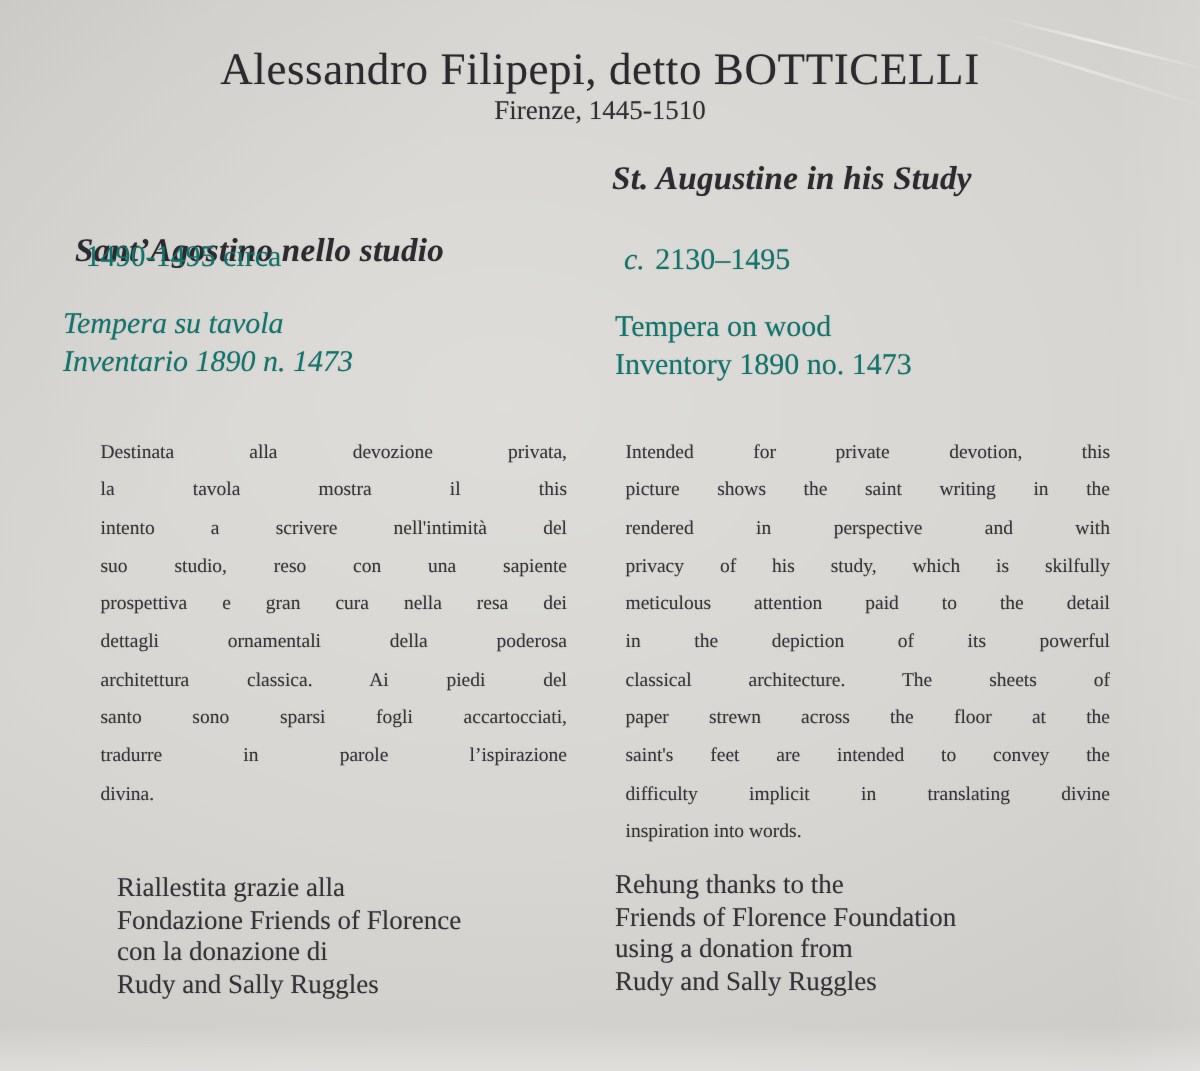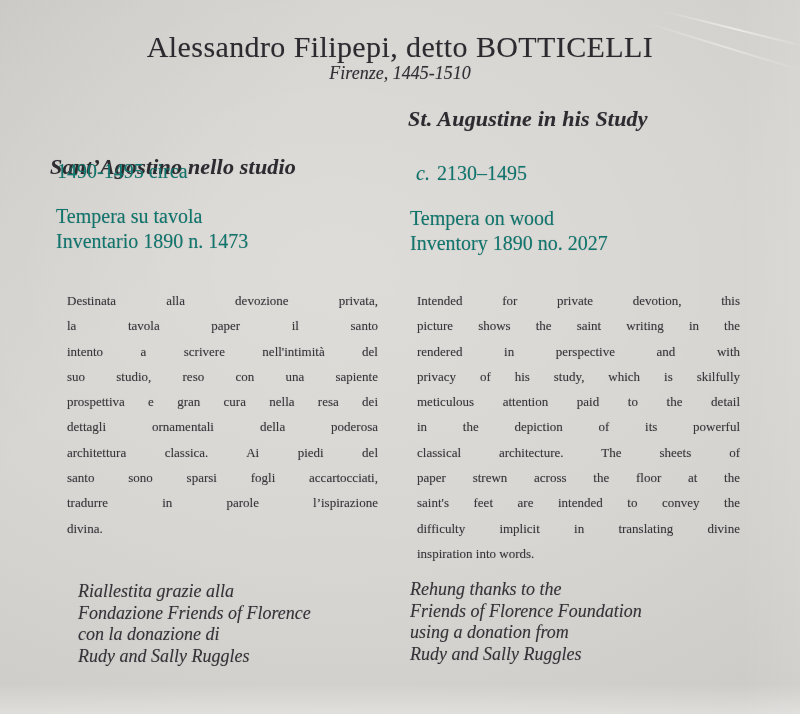--- a/index.html
+++ b/index.html
@@ -59,58 +59,56 @@
     text-align: center;
     font-size: 30px;
     letter-spacing: 0.4px;
     color: #2c2a2f;
   }
   .artist-dates {
     left: 0; right: 0; top: 63px;
     text-align: center;
     font-size: 18px;
     color: #323036;
-    font-style: italic;
   }
 
   .work-title {
     top: 106px;
     font-weight: bold;
     font-style: italic;
     font-size: 22px;
     letter-spacing: 0.2px;
     color: #2d2b30;
   }
   .wt-it { left: 50px; margin-top: 48px; }
   .wt-en { left: 408px; }
 
   .meta { font-size: 20px; color: #0f766e; }
   .date-it { left: 57px; top: 160px; }
   .date-en { left: 416px; top: 162px; }
   .date-prefix { font-style: italic; margin-right: 0.35em; }
 
   .medium { line-height: 25px; }
-  .medium-it { left: 56px; top: 204px; }
+  .medium-it { left: 42px; top: 204px; font-style: italic; }
   .medium-en { left: 410px; top: 206px; }
 
   .body-text {
     position: absolute;
     font-size: 13px;
     line-height: 25.3px;
     color: #38363b;
     white-space: normal;
   }
   .body-it { left: 67px; top: 288px; width: 311px; }
   .body-en { left: 417px; top: 288px; width: 323px; }
   .body-text .line { text-align: justify; text-align-last: justify; }
   .body-text .line:last-child { text-align-last: left; }
 
   .credit {
     position: absolute;
-    font-style: italic;
     font-size: 18px;
     line-height: 21.7px;
     color: #353338;
     white-space: normal;
   }
   .credit-it { left: 78px; top: 581px; width: 300px; }
   .credit-en { left: 410px; top: 579px; width: 320px; }
 </style>
 </head>
 <body>
@@ -128,21 +126,21 @@
   <div class="txt soft artist-dates">Firenze, 1445-1510</div>
 
   <div class="txt soft work-title wt-it">Sant’Agostino nello studio</div>
   <div class="txt soft meta date-it">1490-1495 circa</div>
   <div class="txt soft meta medium medium-it">
     <div>Tempera su tavola</div>
     <div>Inventario 1890 n. 1473</div>
   </div>
   <div class="body-text body-it soft">
       <div class="line">Destinata alla devozione privata,</div>
-      <div class="line">la tavola paper il santo</div>
+      <div class="line">la tavola mostra il this</div>
       <div class="line">intento a scrivere nell'intimità del</div>
       <div class="line">suo studio, reso con una sapiente</div>
       <div class="line">prospettiva e gran cura nella resa dei</div>
       <div class="line">dettagli ornamentali della poderosa</div>
       <div class="line">architettura classica. Ai piedi del</div>
       <div class="line">santo sono sparsi fogli accartocciati,</div>
       <div class="line">tradurre in parole l’ispirazione</div>
       <div class="line">divina.</div>
     </div>
   <div class="credit credit-it soft">
@@ -151,21 +149,21 @@
       <div class="line">con la donazione di</div>
       <div class="line">Rudy and Sally Ruggles</div>
     </div>
 
   <div class="txt soft work-title wt-en">St. Augustine in his Study</div>
   <div class="txt soft meta date-en">
     <span class="date-prefix">c.</span><span>2130–1495</span>
   </div>
   <div class="txt soft meta medium medium-en">
     <div>Tempera on wood</div>
-    <div>Inventory 1890 no. 2027</div>
+    <div>Inventory 1890 no. 1473</div>
   </div>
   <div class="body-text body-en soft">
       <div class="line">Intended for private devotion, this</div>
       <div class="line">picture shows the saint writing in the</div>
       <div class="line">rendered in perspective and with</div>
       <div class="line">privacy of his study, which is skilfully</div>
       <div class="line">meticulous attention paid to the detail</div>
       <div class="line">in the depiction of its powerful</div>
       <div class="line">classical architecture. The sheets of</div>
       <div class="line">paper strewn across the floor at the</div>

